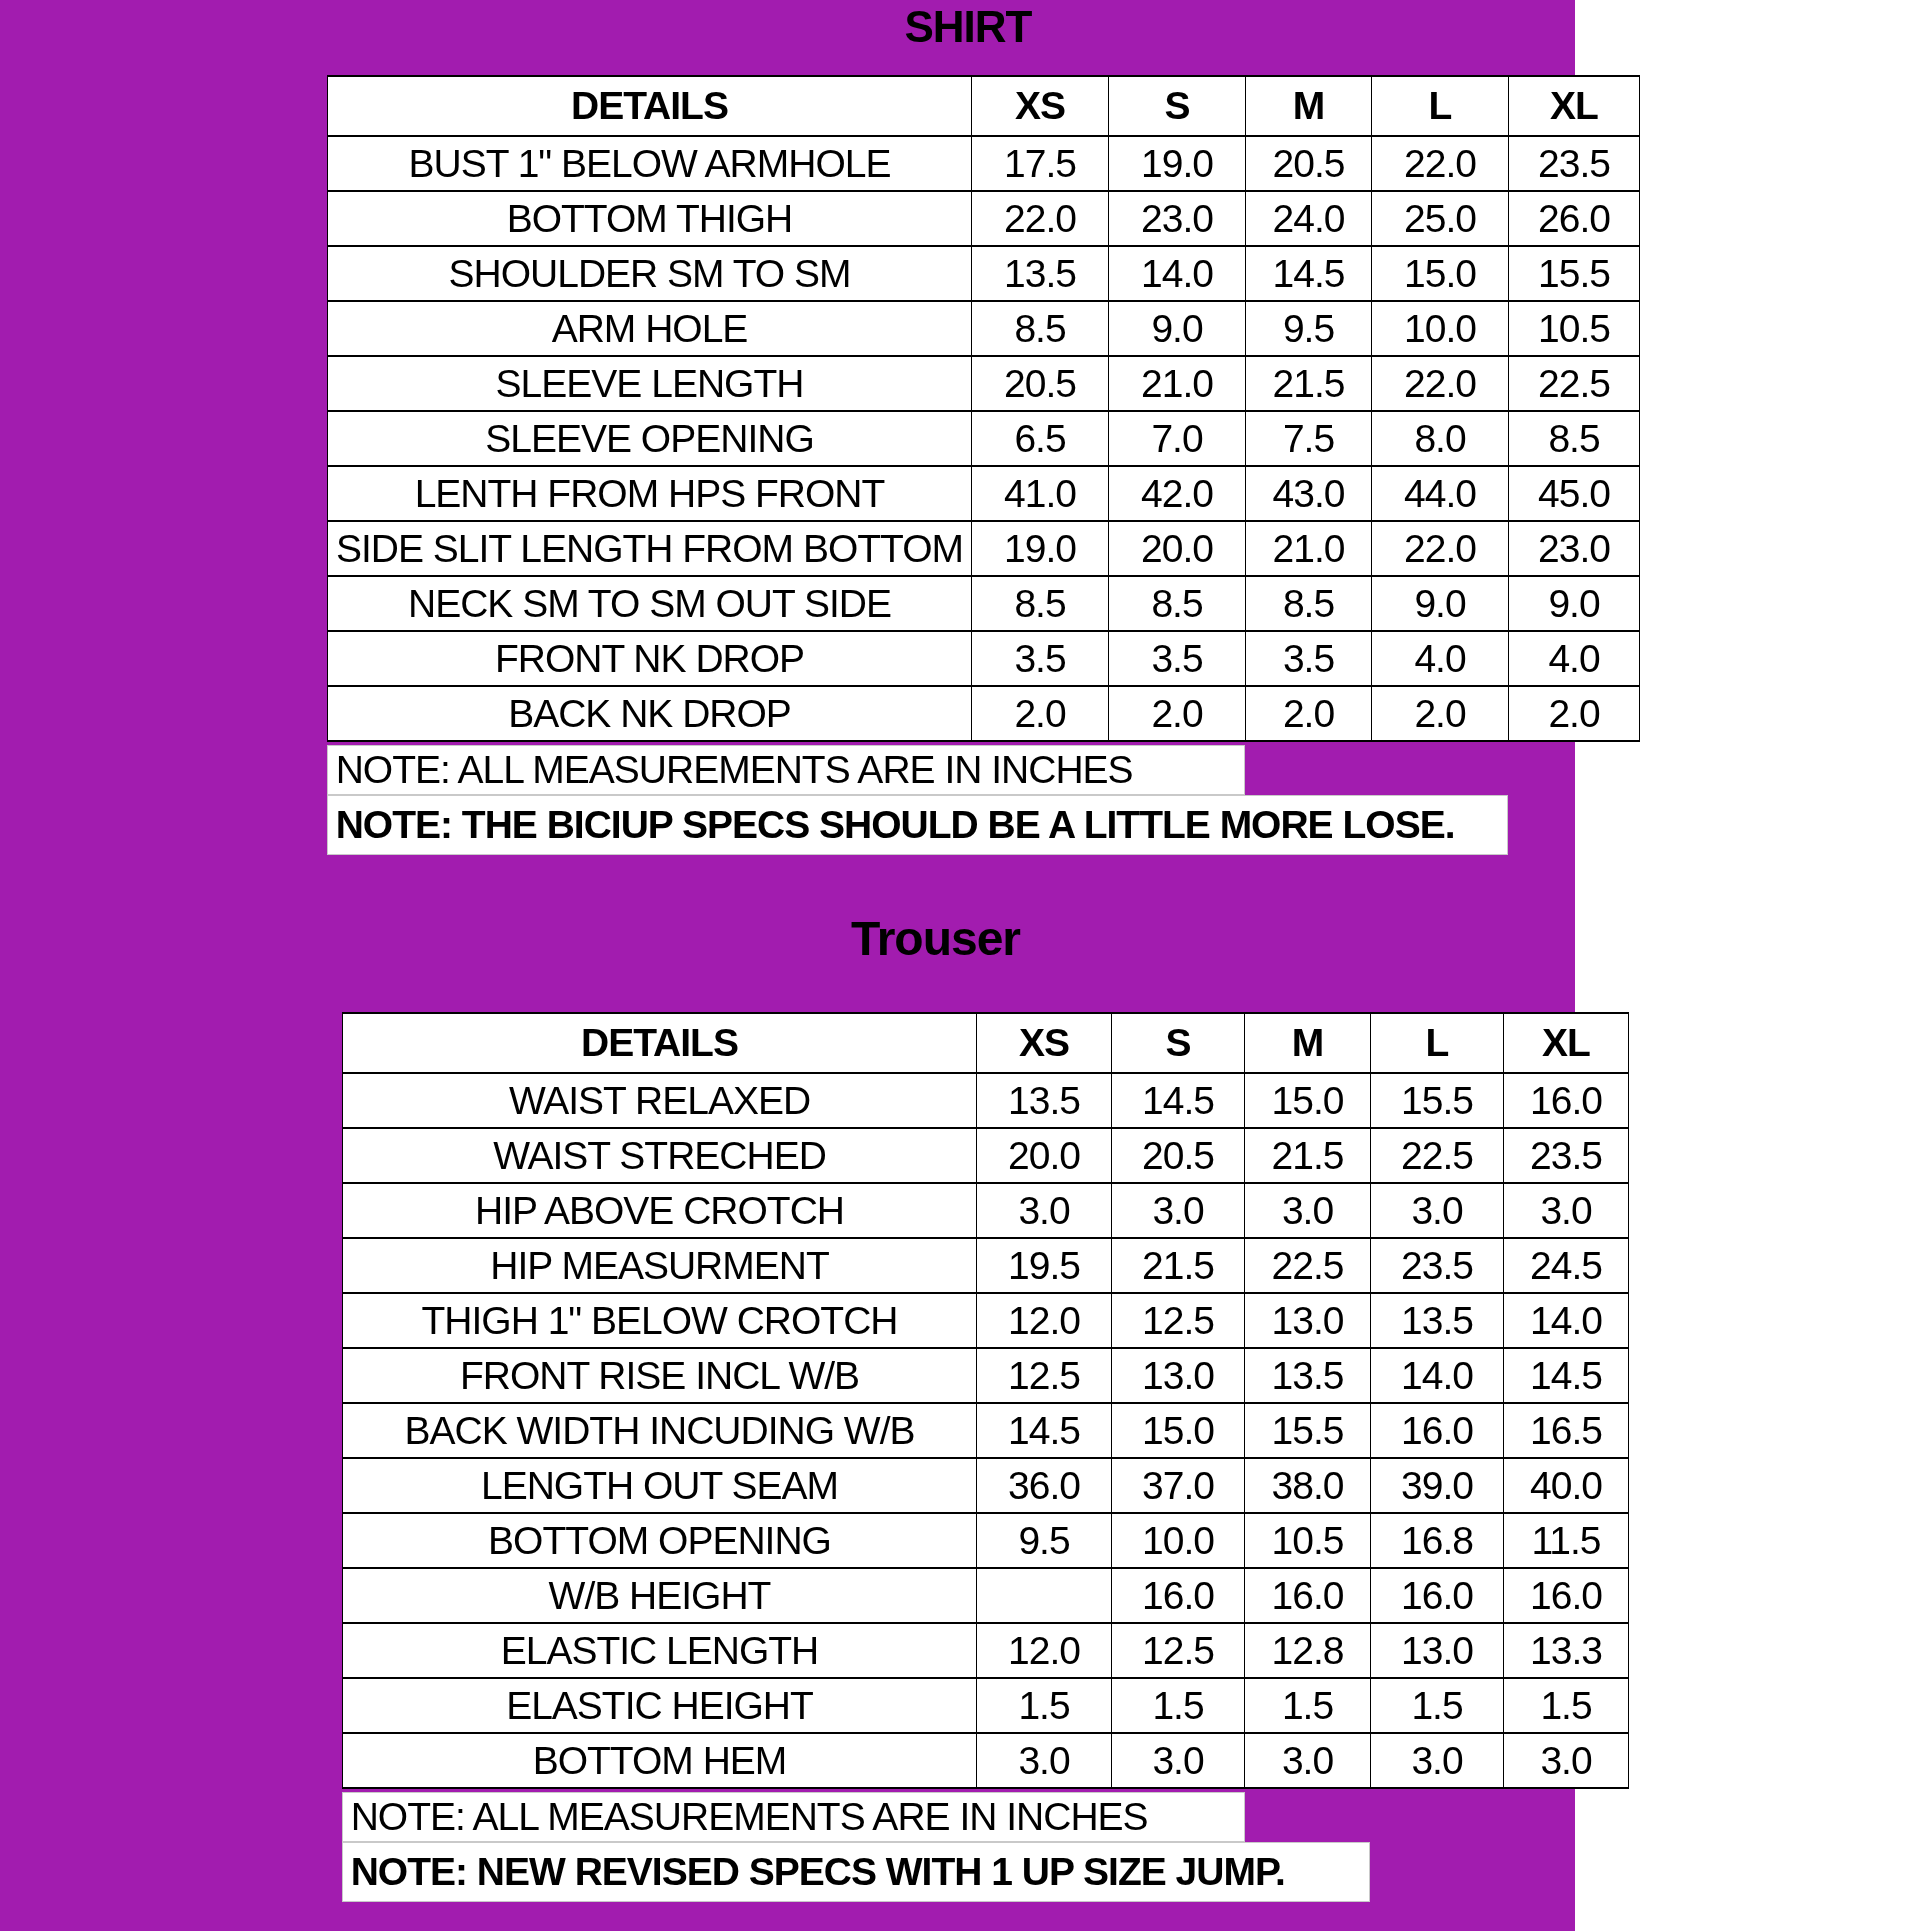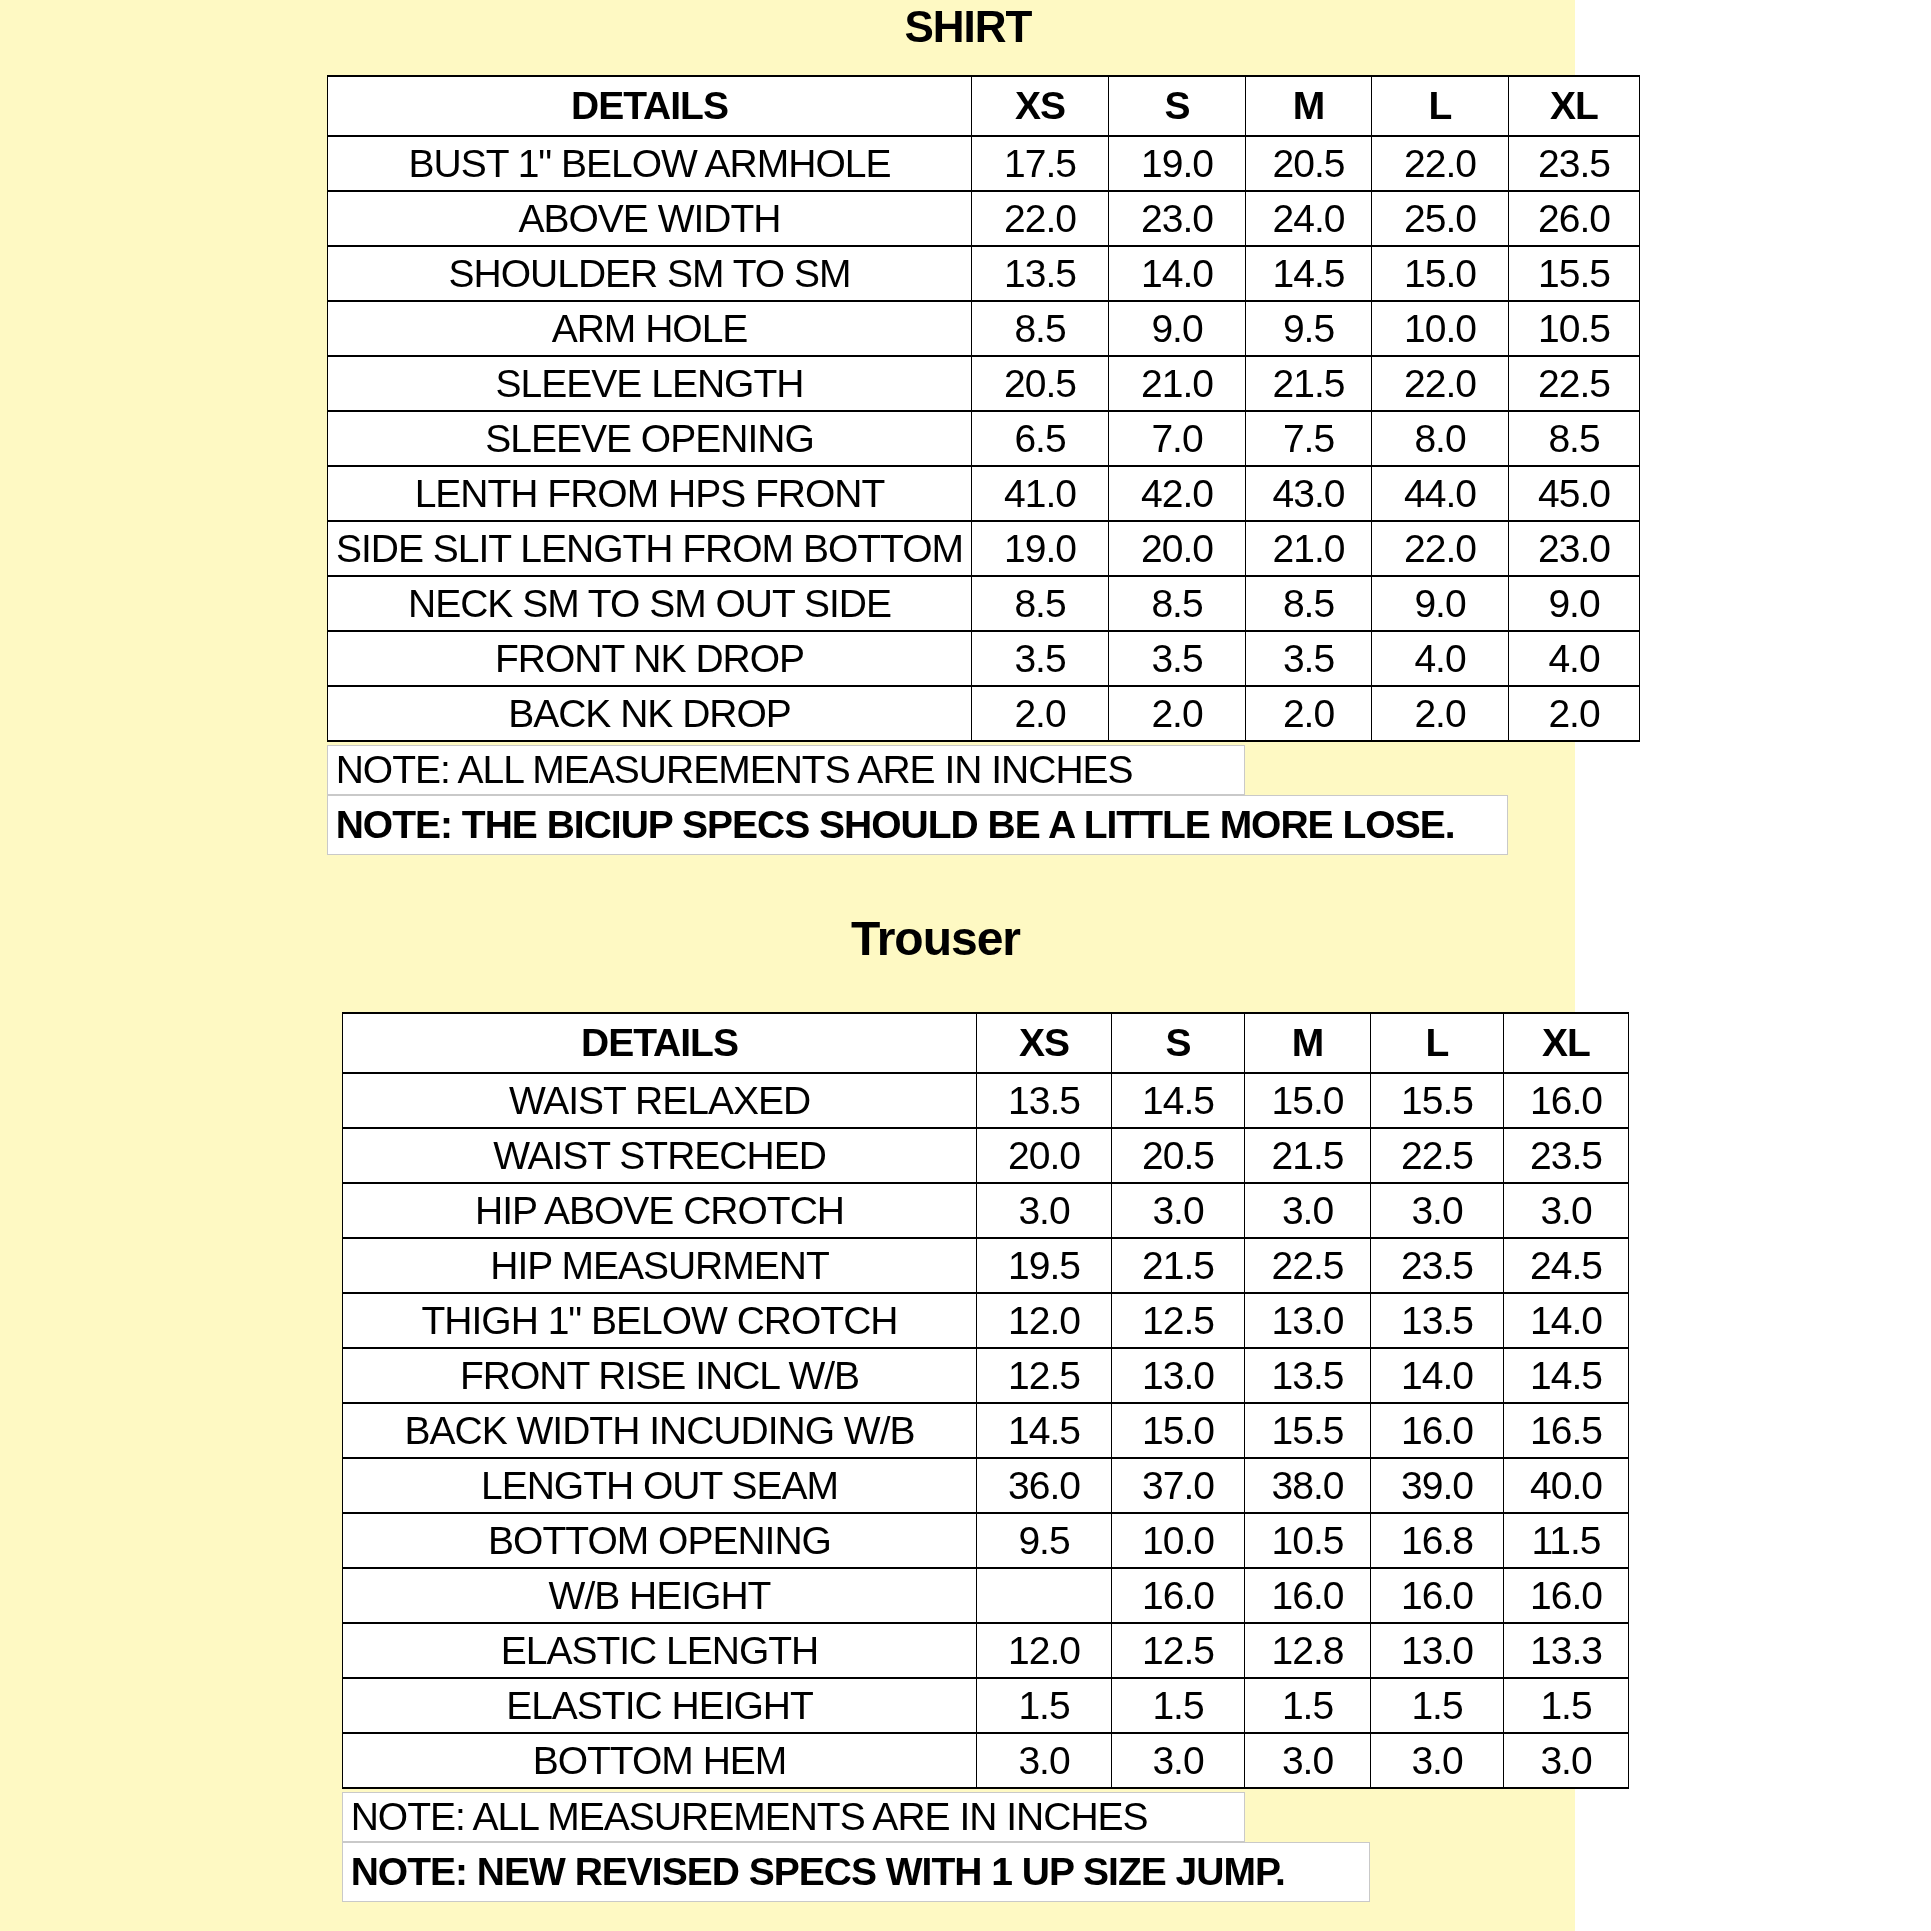--- a/index.html
+++ b/index.html
@@ -1,20 +1,20 @@
 <!DOCTYPE html>
 <html><head>
 <meta charset="utf-8">
 <style>
   html,body{margin:0;padding:0;background:#ffffff;}
   .sheet{
     position:relative;
     width:1575px;
     height:1931px;
-    background:#fef9c3;
+    background:#a21caf;
     font-family:"Liberation Sans","DejaVu Sans",sans-serif;
     color:#000000;
   }
   .page-title{
     position:absolute;
     font-weight:bold;
     text-align:center;
     letter-spacing:-1px;
     white-space:nowrap;
   }
@@ -94,21 +94,21 @@
       <tbody>
           <tr>
             <td>BUST 1" BELOW ARMHOLE</td>
             <td>17.5</td>
             <td>19.0</td>
             <td>20.5</td>
             <td>22.0</td>
             <td>23.5</td>
           </tr>
           <tr>
-            <td>ABOVE WIDTH</td>
+            <td>BOTTOM THIGH</td>
             <td>22.0</td>
             <td>23.0</td>
             <td>24.0</td>
             <td>25.0</td>
             <td>26.0</td>
           </tr>
           <tr>
             <td>SHOULDER SM TO SM</td>
             <td>13.5</td>
             <td>14.0</td>

